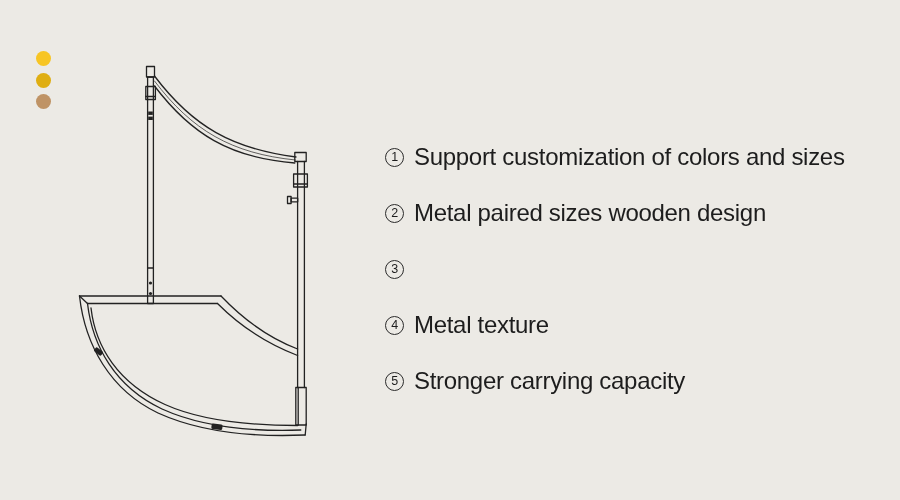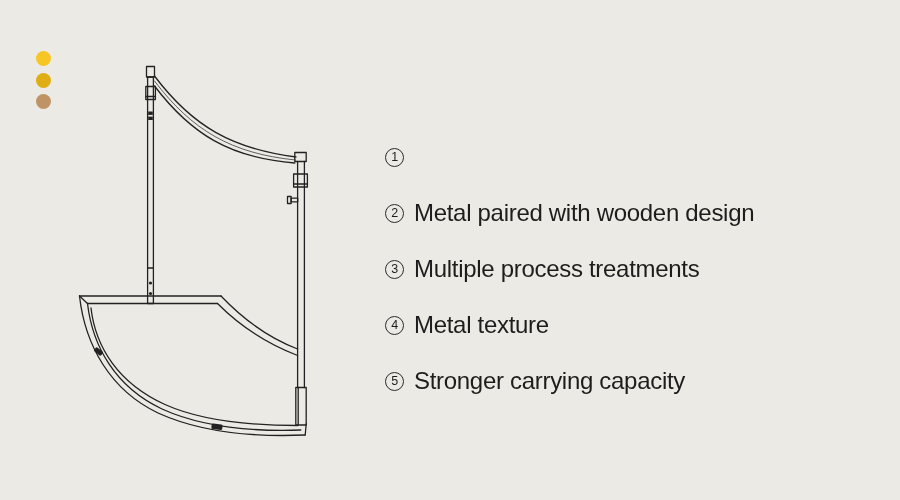--- a/index.html
+++ b/index.html
@@ -74,28 +74,28 @@
     <path d="M 221,296 C 242,318 266,337 297.6,349"></path>
     <path d="M 217.5,303.5 C 238,324 262,342 297.6,355.5"></path>
     <path d="M 306.2,424 L 305.2,435"></path>
     <rect class="fill" x="94" y="349" width="9" height="5" rx="1.5" transform="rotate(38 98.5 351.5)"></rect>
     <rect class="fill" x="211.5" y="424" width="11" height="5.5" rx="1.5" transform="rotate(8 217 426.5)"></rect>
   </svg>
 
   <div class="features">
     <div class="feature">
       <span class="badge">1</span>
+      <span>Support customization of colors and sizes</span>
     </div>
     <div class="feature">
       <span class="badge">2</span>
-      <span>Metal paired with wooden design</span>
+      <span>Metal paired sizes wooden design</span>
     </div>
     <div class="feature">
       <span class="badge">3</span>
-      <span>Multiple process treatments</span>
     </div>
     <div class="feature">
       <span class="badge">4</span>
       <span>Metal texture</span>
     </div>
     <div class="feature">
       <span class="badge">5</span>
       <span>Stronger carrying capacity</span>
     </div>
   </div>

